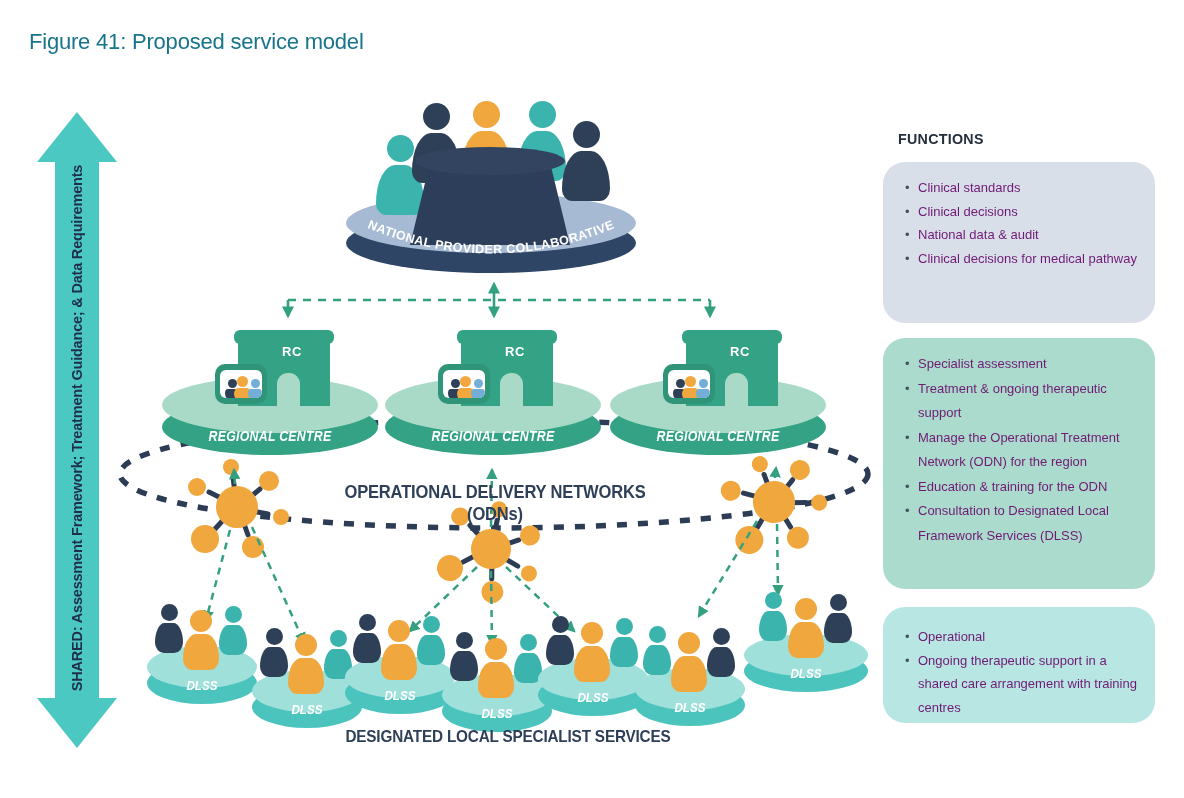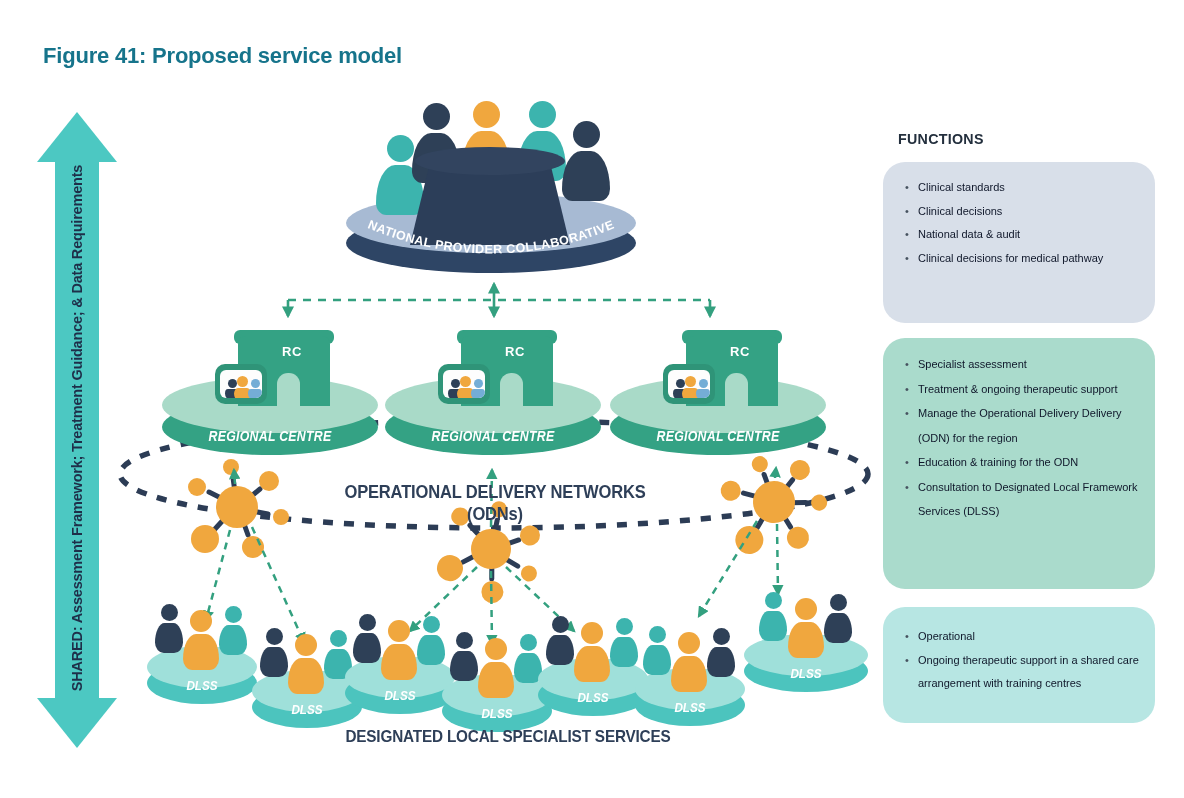--- a/index.html
+++ b/index.html
@@ -1,20 +1,20 @@
 <!DOCTYPE html>
 <html><head>
 <meta charset="utf-8">
 <style>
   html,body{margin:0;padding:0;background:#fff;}
   .canvas{position:relative;width:1184px;height:798px;background:#ffffff;overflow:hidden;
           font-family:"Liberation Sans",sans-serif;}
 
   
-  .title{position:absolute;left:28px;top:28px;margin:15px;font-size:22px;font-weight:bold;
+  .title{position:absolute;left:28px;top:28px;margin:1px;font-size:22px;font-weight:normal;
          color:#16748b;letter-spacing:-0.2px;}
 
   
   .varrow{position:absolute;left:37px;top:112px;width:80px;height:636px;}
   .vhead{position:absolute;left:0;width:80px;height:50px;background:#4cc8c2;}
   .vhead.top{top:0;clip-path:polygon(50% 0,100% 100%,0 100%);}
   .vhead.bot{bottom:0;clip-path:polygon(0 0,100% 0,50% 100%);}
   .vshaft{position:absolute;left:18px;width:44px;top:46px;bottom:46px;background:#4cc8c2;}
   .vlabel{position:absolute;width:620px;left:-270px;top:308px;transform:rotate(-90deg);
           text-align:center;font-weight:bold;font-size:14.5px;color:#1e2f49;letter-spacing:-0.2px;}
@@ -85,21 +85,21 @@
 
   
   .fn-heading{position:absolute;left:898px;top:130px;font-size:15px;font-weight:bold;color:#232f3d;
               letter-spacing:0.3px;transform:scaleX(0.95);transform-origin:left;}
   .fn-box{position:absolute;left:883px;width:272px;border-radius:22px;box-sizing:border-box;
           padding:14px 16px 10px 22px;}
   .fn-blue{top:162px;height:161px;background:#d8dfe9;}
   .fn-green{top:338px;height:251px;background:#aadbcc;}
   .fn-teal{top:607px;height:116px;background:#b7e6e3;padding-top:18px;}
   .fn-box ul{margin:0;padding:0;list-style:none;}
-  .fn-box li{position:relative;padding-left:13px;font-size:11px;line-height:23.5px;color:#0f172a;}
+  .fn-box li{position:relative;padding-left:13px;font-size:13px;line-height:23.5px;color:#701a75;}
   .fn-green li{line-height:24.5px;}
   .fn-box li::before{content:"\2022";position:absolute;left:0;color:#46525f;}
 </style>
 </head>
 <body>
 
 <div class="canvas">
 
   <h1 class="title">Figure 41: Proposed service model</h1>
 
@@ -430,21 +430,21 @@
       <li>Clinical decisions</li>
       <li>National data &amp; audit</li>
       <li>Clinical decisions for medical pathway</li>
     </ul>
   </div>
 
   <div class="fn-box fn-green">
     <ul>
       <li>Specialist assessment</li>
       <li>Treatment &amp; ongoing therapeutic support</li>
-      <li>Manage the Operational Delivery Delivery (ODN) for the region</li>
+      <li>Manage the Operational Treatment Network (ODN) for the region</li>
       <li>Education &amp; training for the ODN</li>
       <li>Consultation to Designated Local Framework Services (DLSS)</li>
     </ul>
   </div>
 
   <div class="fn-box fn-teal">
     <ul>
       <li>Operational</li>
       <li>Ongoing therapeutic support in a shared care arrangement with training centres</li>
     </ul>

